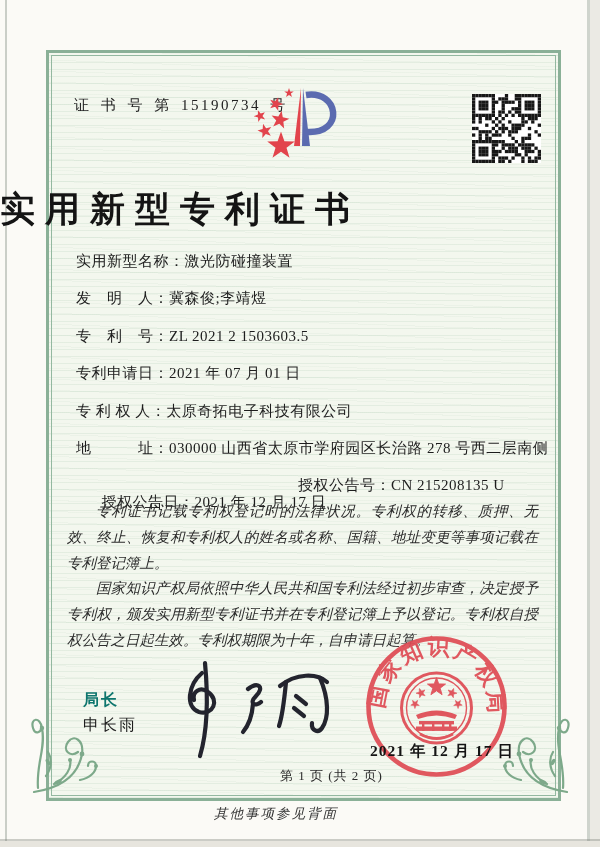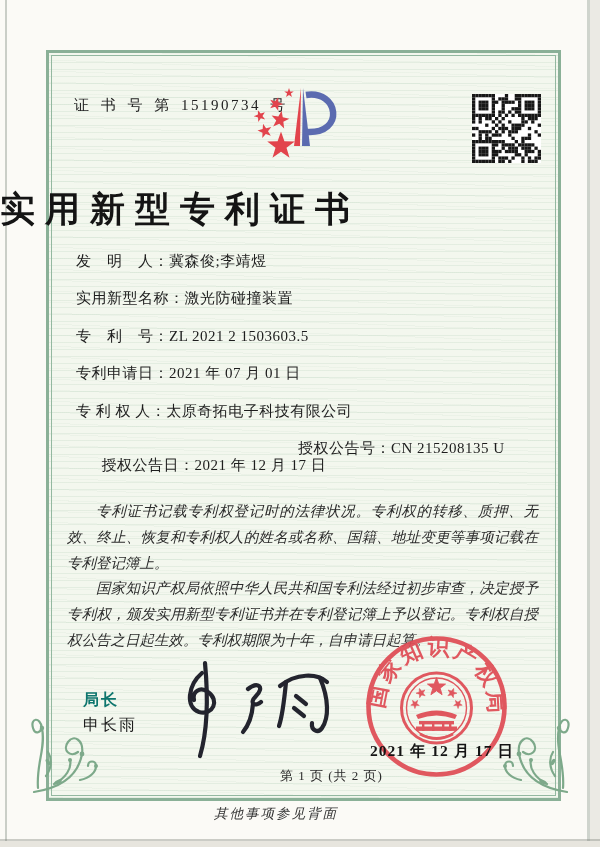--- a/index.html
+++ b/index.html
@@ -319,25 +319,26 @@
         <rect x="51.0" y="68.0" width="3.4" height="3.4"></rect>
         <rect x="57.8" y="68.0" width="3.4" height="3.4"></rect>
         <rect x="61.2" y="68.0" width="3.4" height="3.4"></rect>
         <rect x="64.6" y="68.0" width="3.4" height="3.4"></rect>
       </g>
   </svg>
 
   <div class="title">实用新型专利证书</div>
 
   <div class="fields">
+    <div class="frow"><span class="lbl">实用新型名称：</span><span class="val">激光防碰撞装置</span></div>
     <div class="frow"><span class="lbl">发　明　人：</span><span class="val">冀森俊;李靖煜</span></div>
-    <div class="frow"><span class="lbl">实用新型名称：</span><span class="val">激光防碰撞装置</span></div>
     <div class="frow"><span class="lbl">专　利　号：</span><span class="val">ZL 2021 2 1503603.5</span></div>
     <div class="frow"><span class="lbl">专利申请日：</span><span class="val">2021 年 07 月 01 日</span></div>
     <div class="frow"><span class="lbl">专 利 权 人：</span><span class="val">太原奇拓电子科技有限公司</span></div>
+    <div class="frow"><span class="lbl">地　　　址：</span><span class="val">030000 山西省太原市学府园区长治路 278 号西二层南侧</span></div>
     <div class="frow">
       <span><span class="lbl">授权公告日：</span><span class="val">2021 年 12 月 17 日</span></span>
       <span class="grant-no"><span class="lbl">授权公告号：</span><span class="val">CN 215208135 U</span></span>
     </div>
   </div>
 
   <div class="paras">
     <p>专利证书记载专利权登记时的法律状况。专利权的转移、质押、无效、终止、恢复和专利权人的姓名或名称、国籍、地址变更等事项记载在专利登记簿上。</p>
     <p>国家知识产权局依照中华人民共和国专利法经过初步审查，决定授予专利权，颁发实用新型专利证书并在专利登记簿上予以登记。专利权自授权公告之日起生效。专利权期限为十年，自申请日起算。</p>
   </div>

